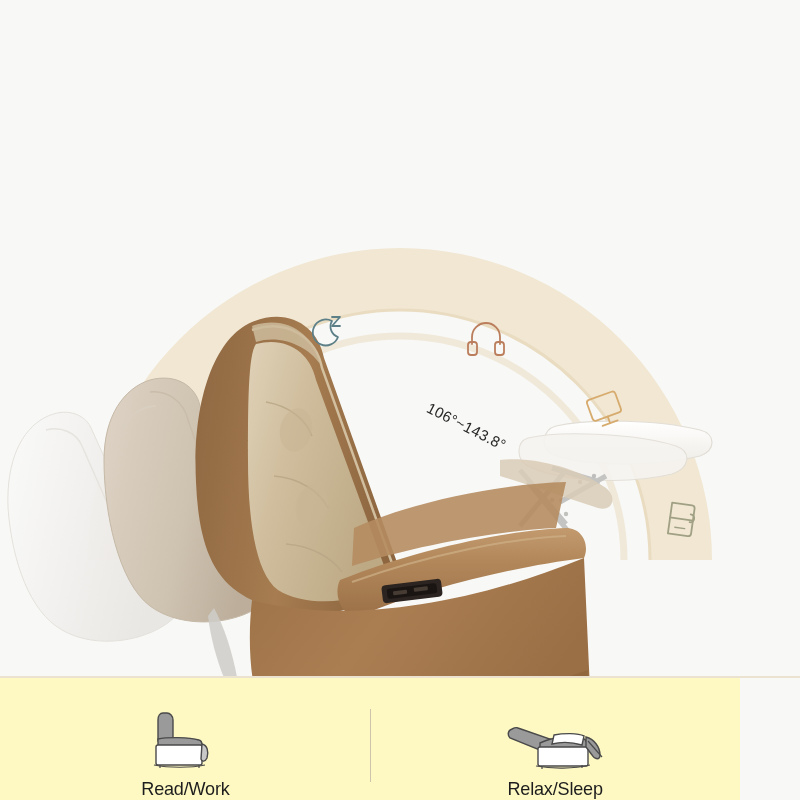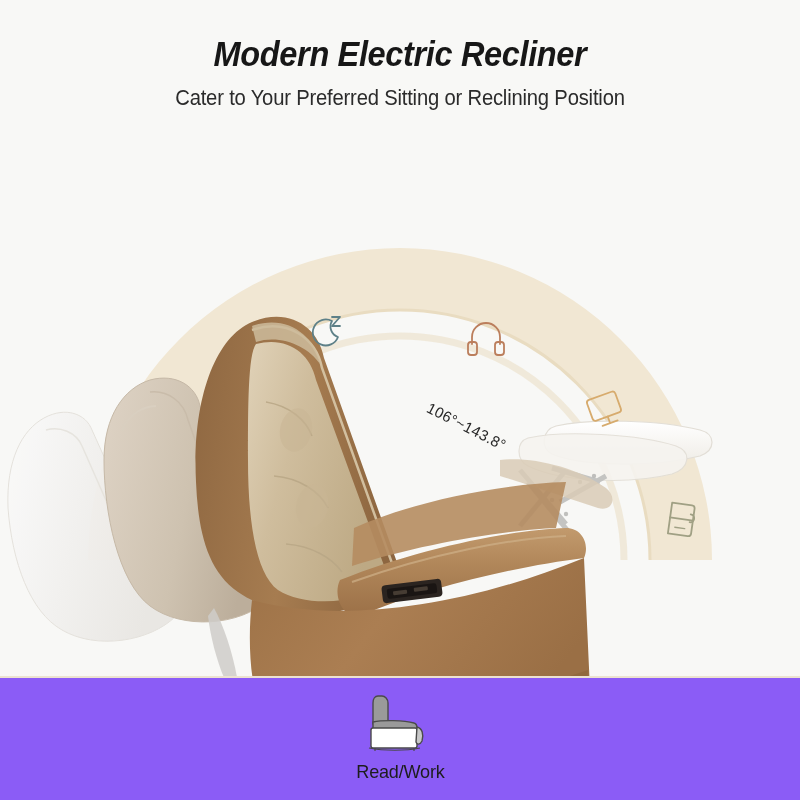--- a/index.html
+++ b/index.html
@@ -87,25 +87,25 @@
   .icon-moon   { left: 305px; top: 181px; }
   .icon-phones { left: 463px; top: 186px; }
   .icon-tv     { left: 581px; top: 257px; }
   .icon-book   { left: 658px; top: 365px; }
 
   
   .modebar {
     position: absolute;
     left: 0;
     top: 678px;
-    width: 800px;
+    width: 740px;
     height: 122px;
-    background: #8b5cf6;
+    background: #fef9c3;
     display: flex;
-    align-items: flex-start;
+    align-items: flex-end;
     z-index: 50;
   }
   .mode {
     flex: 1 1 0;
     position: relative;
     display: flex;
     flex-direction: column;
     align-items: center;
     justify-content: flex-start;
     padding-top: 12px;
@@ -140,24 +140,20 @@
     width: 800px; height: 2px;
     background: #ece2d0;
     z-index: 49;
   }
 </style>
 </head>
 <body>
 
 <div id="stage">
 
-  <div class="header">
-    <h1 class="title">Modern Electric Recliner</h1>
-    <p class="subtitle">Cater to Your Preferred Sitting or Reclining Position</p>
-  </div>
 
   <div class="hero">
 
     <svg class="hero-svg" width="800" height="548" viewBox="0 0 800 548">
       <defs>
         <linearGradient id="leatherSide" x1="0" y1="0" x2="1" y2="0.4">
           <stop offset="0%" stop-color="#9d7247"></stop>
           <stop offset="45%" stop-color="#ab7e52"></stop>
           <stop offset="100%" stop-color="#9a6f45"></stop>
         </linearGradient>
@@ -385,16 +381,31 @@
           <rect x="23" y="38" width="46" height="20" rx="2" fill="#ffffff"></rect>
           <path d="M 69 37 C 74 38, 76 44, 74 51 C 72 55, 69 55, 68 52 Z" fill="#c8c8c8"></path>
           <path d="M 21 58 C 36 61, 58 61, 72 58" stroke-width="1.2"></path>
           <path d="M 27 58 L 27 61 M 66 58 L 66 61" stroke-width="1.2"></path>
         </svg>
       </div>
       <div class="mode-label">Read/Work</div>
     </div>
 
 
+    <div class="mode">
+      <div class="mode-icon">
+        <svg width="118" height="62" viewBox="0 0 118 62" fill="none" stroke="#4a4a4a" stroke-width="1.4">
+          <path d="M 16 22 C 12 23, 11 28, 14 31 L 46 44 L 54 32 L 22 21 C 20 20, 18 21, 16 22 Z" fill="#9a9a9a"></path>
+          <path d="M 44 36 C 56 30, 76 28, 88 32 C 92 34, 92 42, 88 44 C 70 48, 50 48, 44 45 Z" fill="#9a9a9a"></path>
+          <path d="M 58 28 C 68 26, 82 26, 88 29 L 86 38 C 76 35, 64 35, 56 37 Z" fill="#ffffff"></path>
+          <rect x="42" y="40" width="50" height="19" rx="2" fill="#ffffff"></rect>
+          <path d="M 90 30 C 98 32, 104 40, 104 48 C 104 53, 99 53, 96 48 L 90 40 Z" fill="#9a9a9a"></path>
+          <path d="M 92 34 L 106 50" stroke-width="1.2"></path>
+          <path d="M 40 59 C 56 62, 78 62, 94 58" stroke-width="1.2"></path>
+          <path d="M 46 59 L 46 62 M 86 58 L 86 61" stroke-width="1.2"></path>
+        </svg>
+      </div>
+      <div class="mode-label">Relax/Sleep</div>
+    </div>
 
   </div>
 
 </div>
 
 </body></html>

